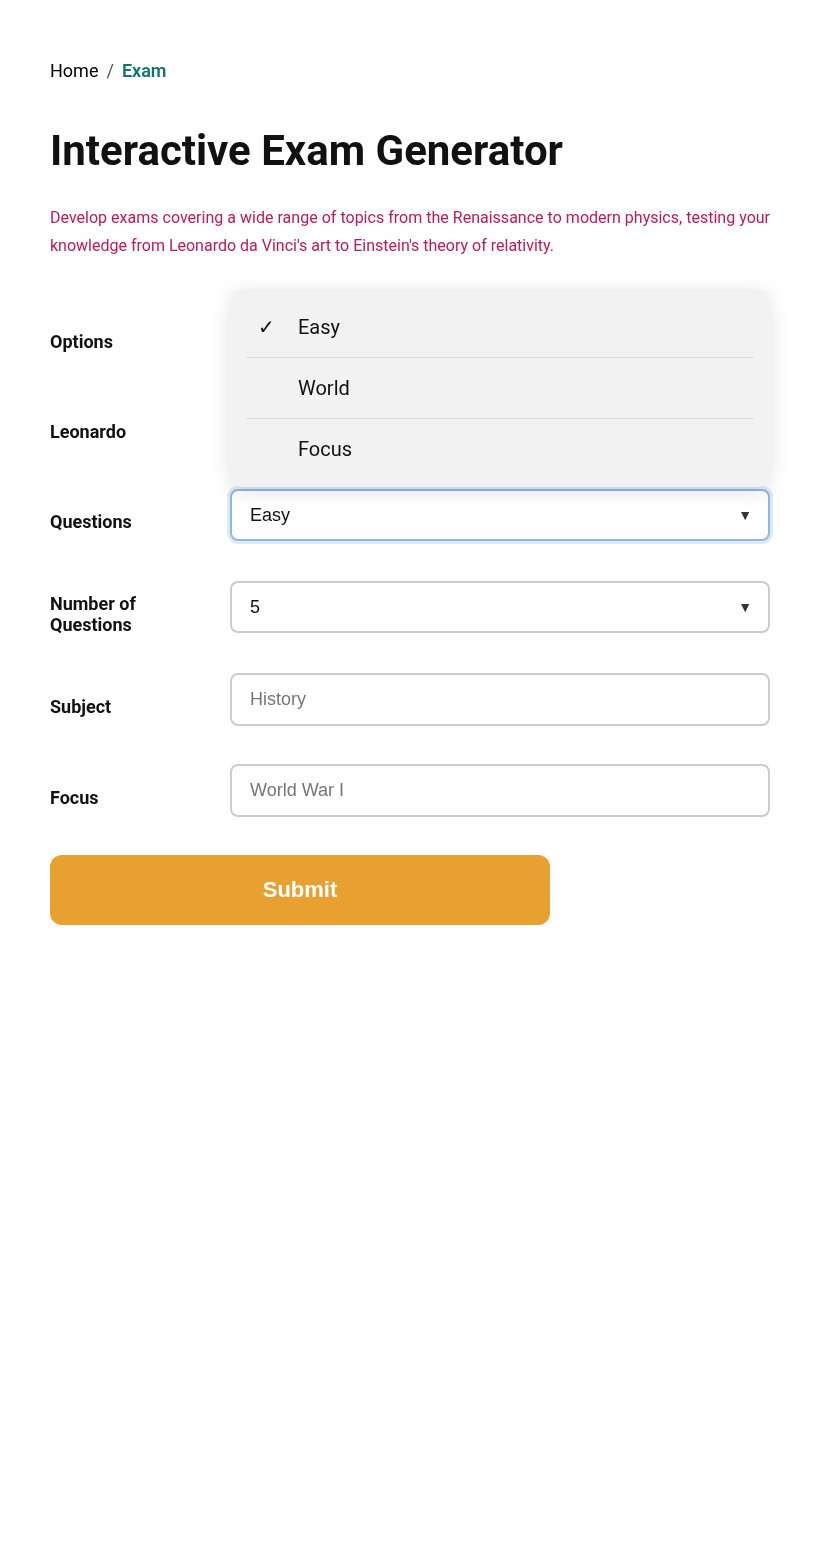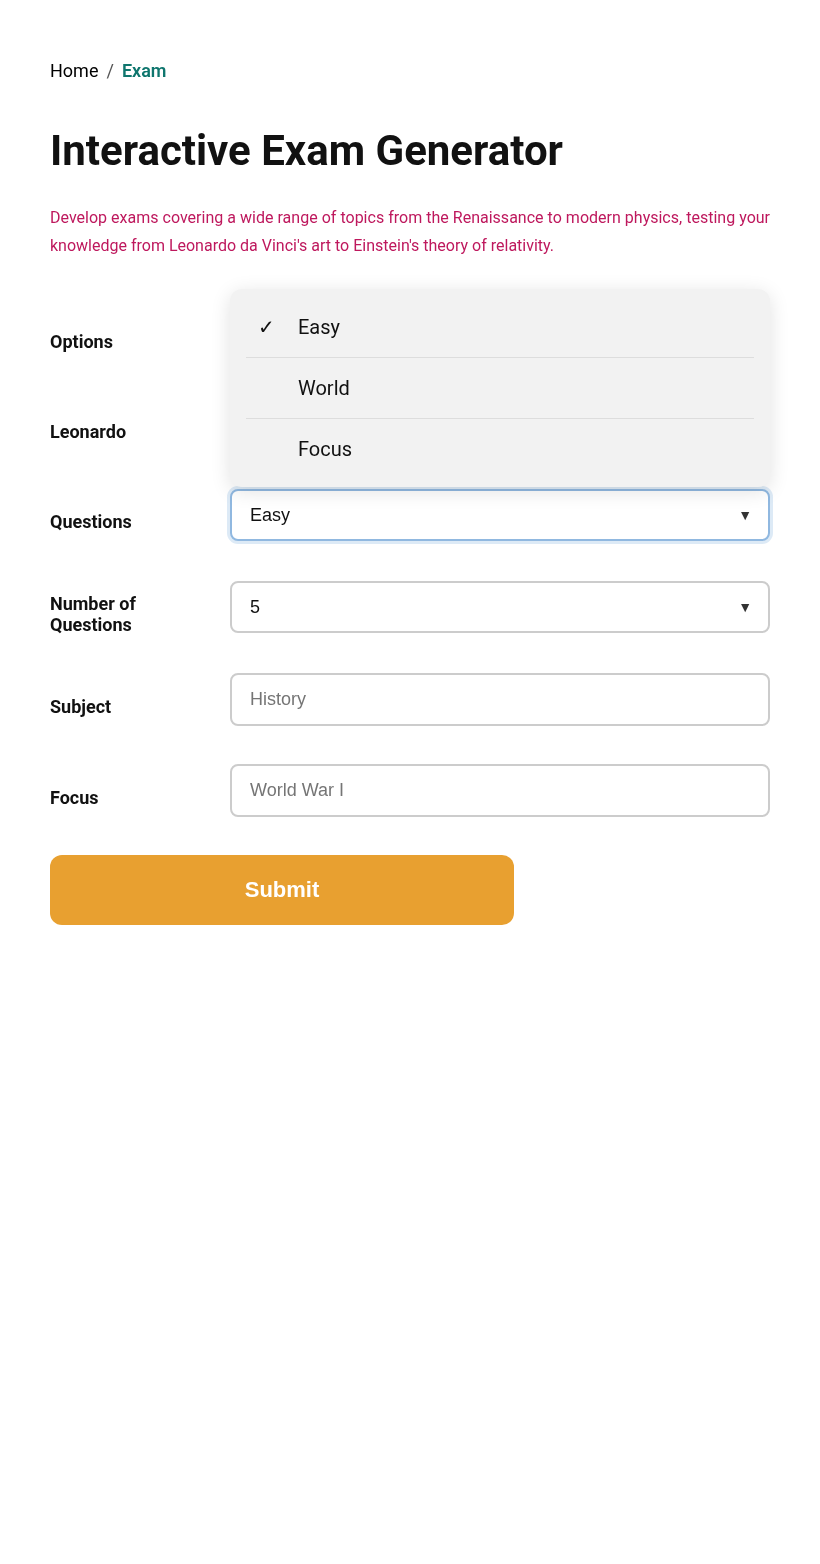--- a/index.html
+++ b/index.html
@@ -153,21 +153,21 @@
     }
 
     .dropdown-divider {
       height: 1px;
       background: #ddd;
       margin: 0 16px;
     }
 
     
     .submit-btn {
-      width: 464px;
+      width: 500px;
       padding: 22px;
       background: #e8a030;
       color: #fff;
       font-size: 22px;
       font-weight: 600;
       border: none;
       border-radius: 12px;
       cursor: pointer;
       margin-top: 20px;
       display: block;

